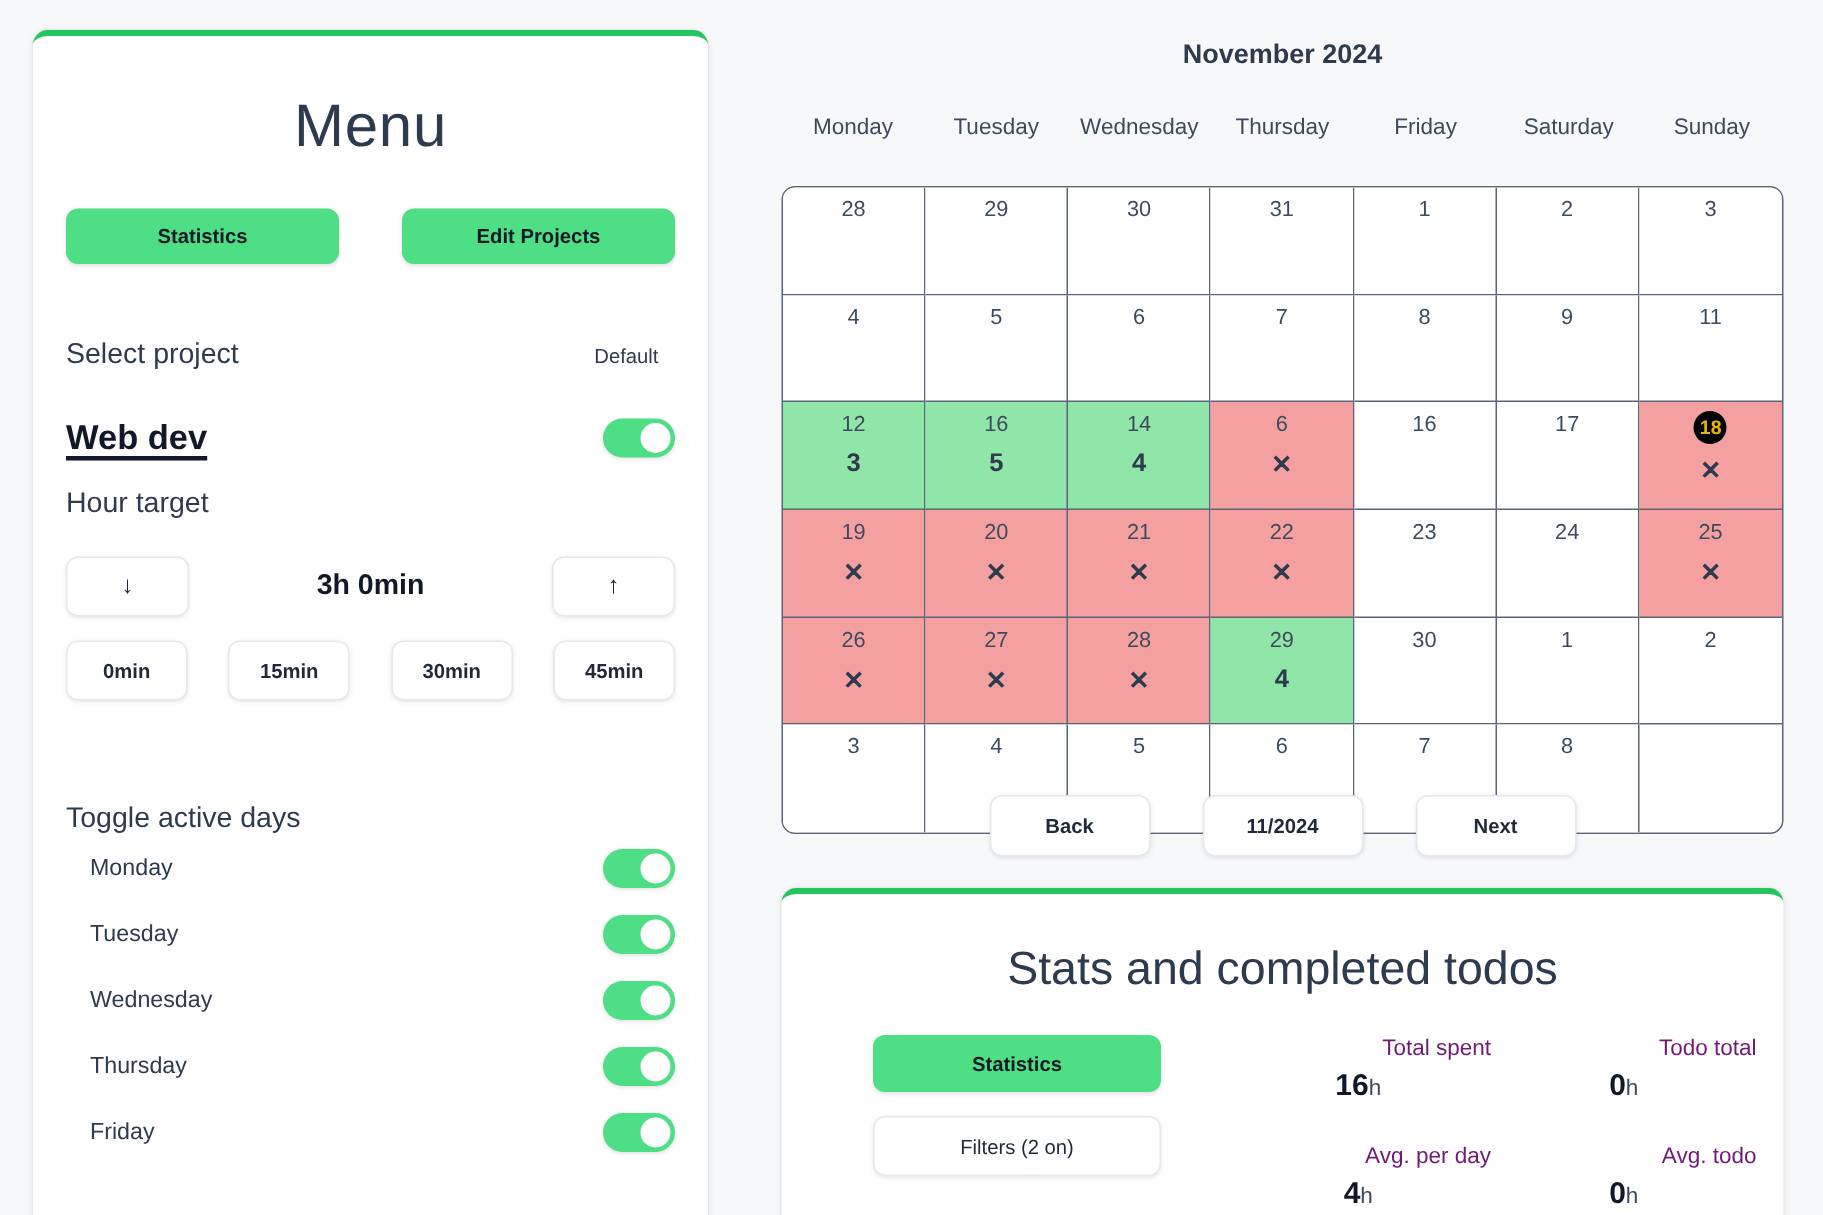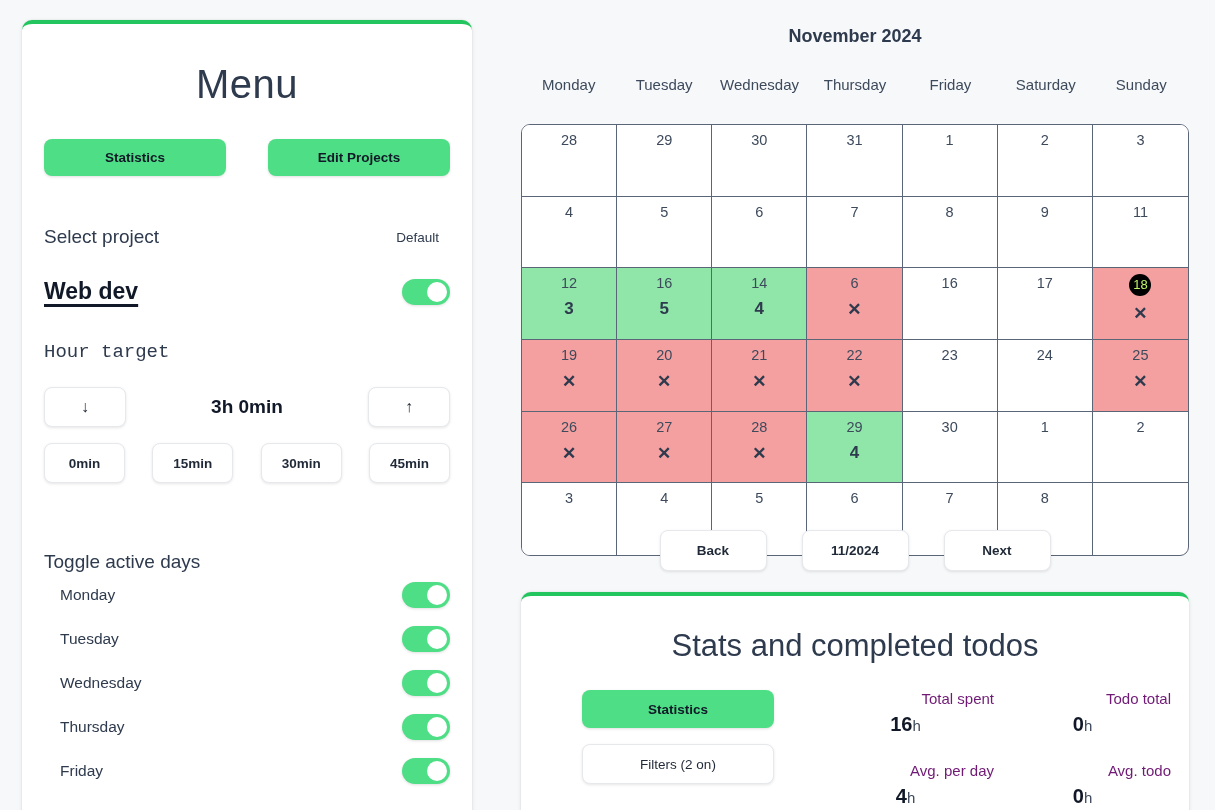--- a/index.html
+++ b/index.html
@@ -100,21 +100,21 @@
     flex: none;
   }
   .toggle .knob {
     position: absolute;
     top: 3px; left: 25px;
     width: 20px; height: 20px;
     border-radius: 50%;
     background: #ffffff;
   }
 
-  #hour-target-row { margin-top: 36px; font-family: Liberation Mono, monospace; }
+  #hour-target-row { margin-top: 20px; }
 
   .stepper-row {
     display: flex;
     align-items: center;
     justify-content: space-between;
     padding: 0 22px;
     margin-top: 24px;
   }
   .wbtn {
     background: #ffffff;
@@ -197,26 +197,26 @@
   .cal-cell.green { background: #8fe6a8; }
   .cal-cell.red   { background: #f5a0a0; }
   .cal-num {
     font-size: 14.5px;
     color: #3d4a5c;
     display: inline-block;
     line-height: 18px;
   }
   .cal-cell.today .cal-num {
     background: #000000;
-    color: #bef264;
+    color: #eab308;
     border-radius: 50%;
     width: 22px; height: 22px;
     line-height: 22px;
     font-size: 13px;
-    font-weight: 400;
+    font-weight: 700;
   }
   .cal-val {
     display: block;
     margin-top: 7px;
     font-size: 17px;
     font-weight: 700;
     color: #2e3a4d;
   }
 
   #calendar-nav {

